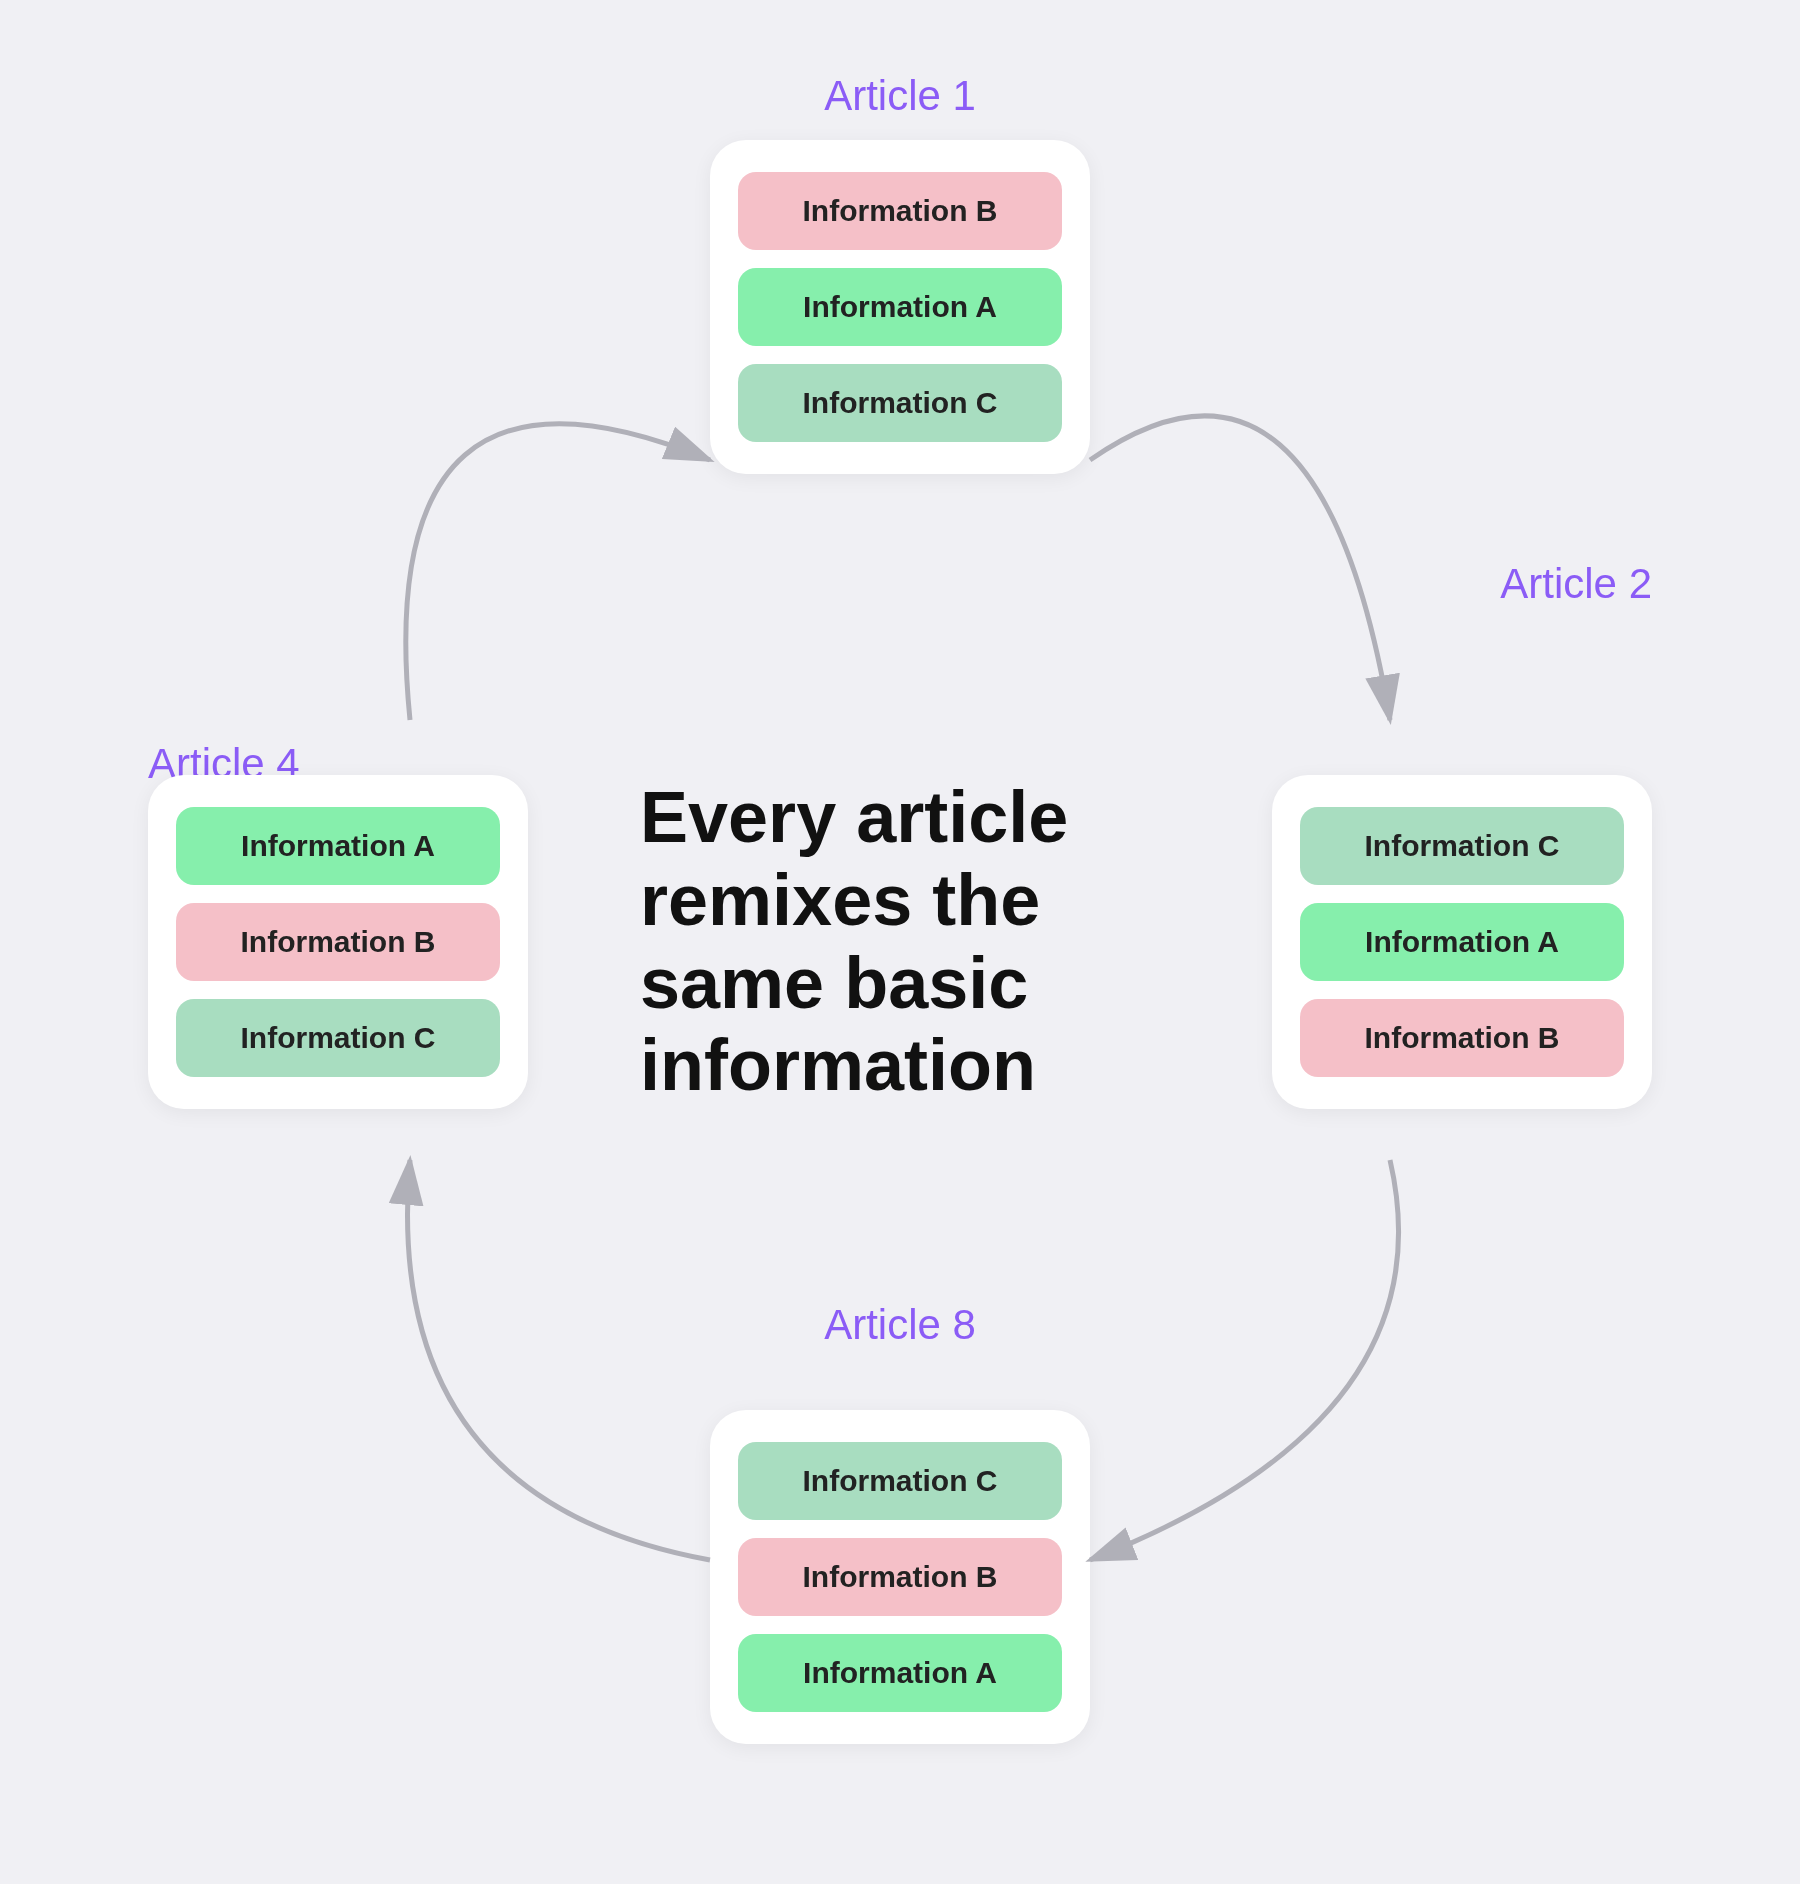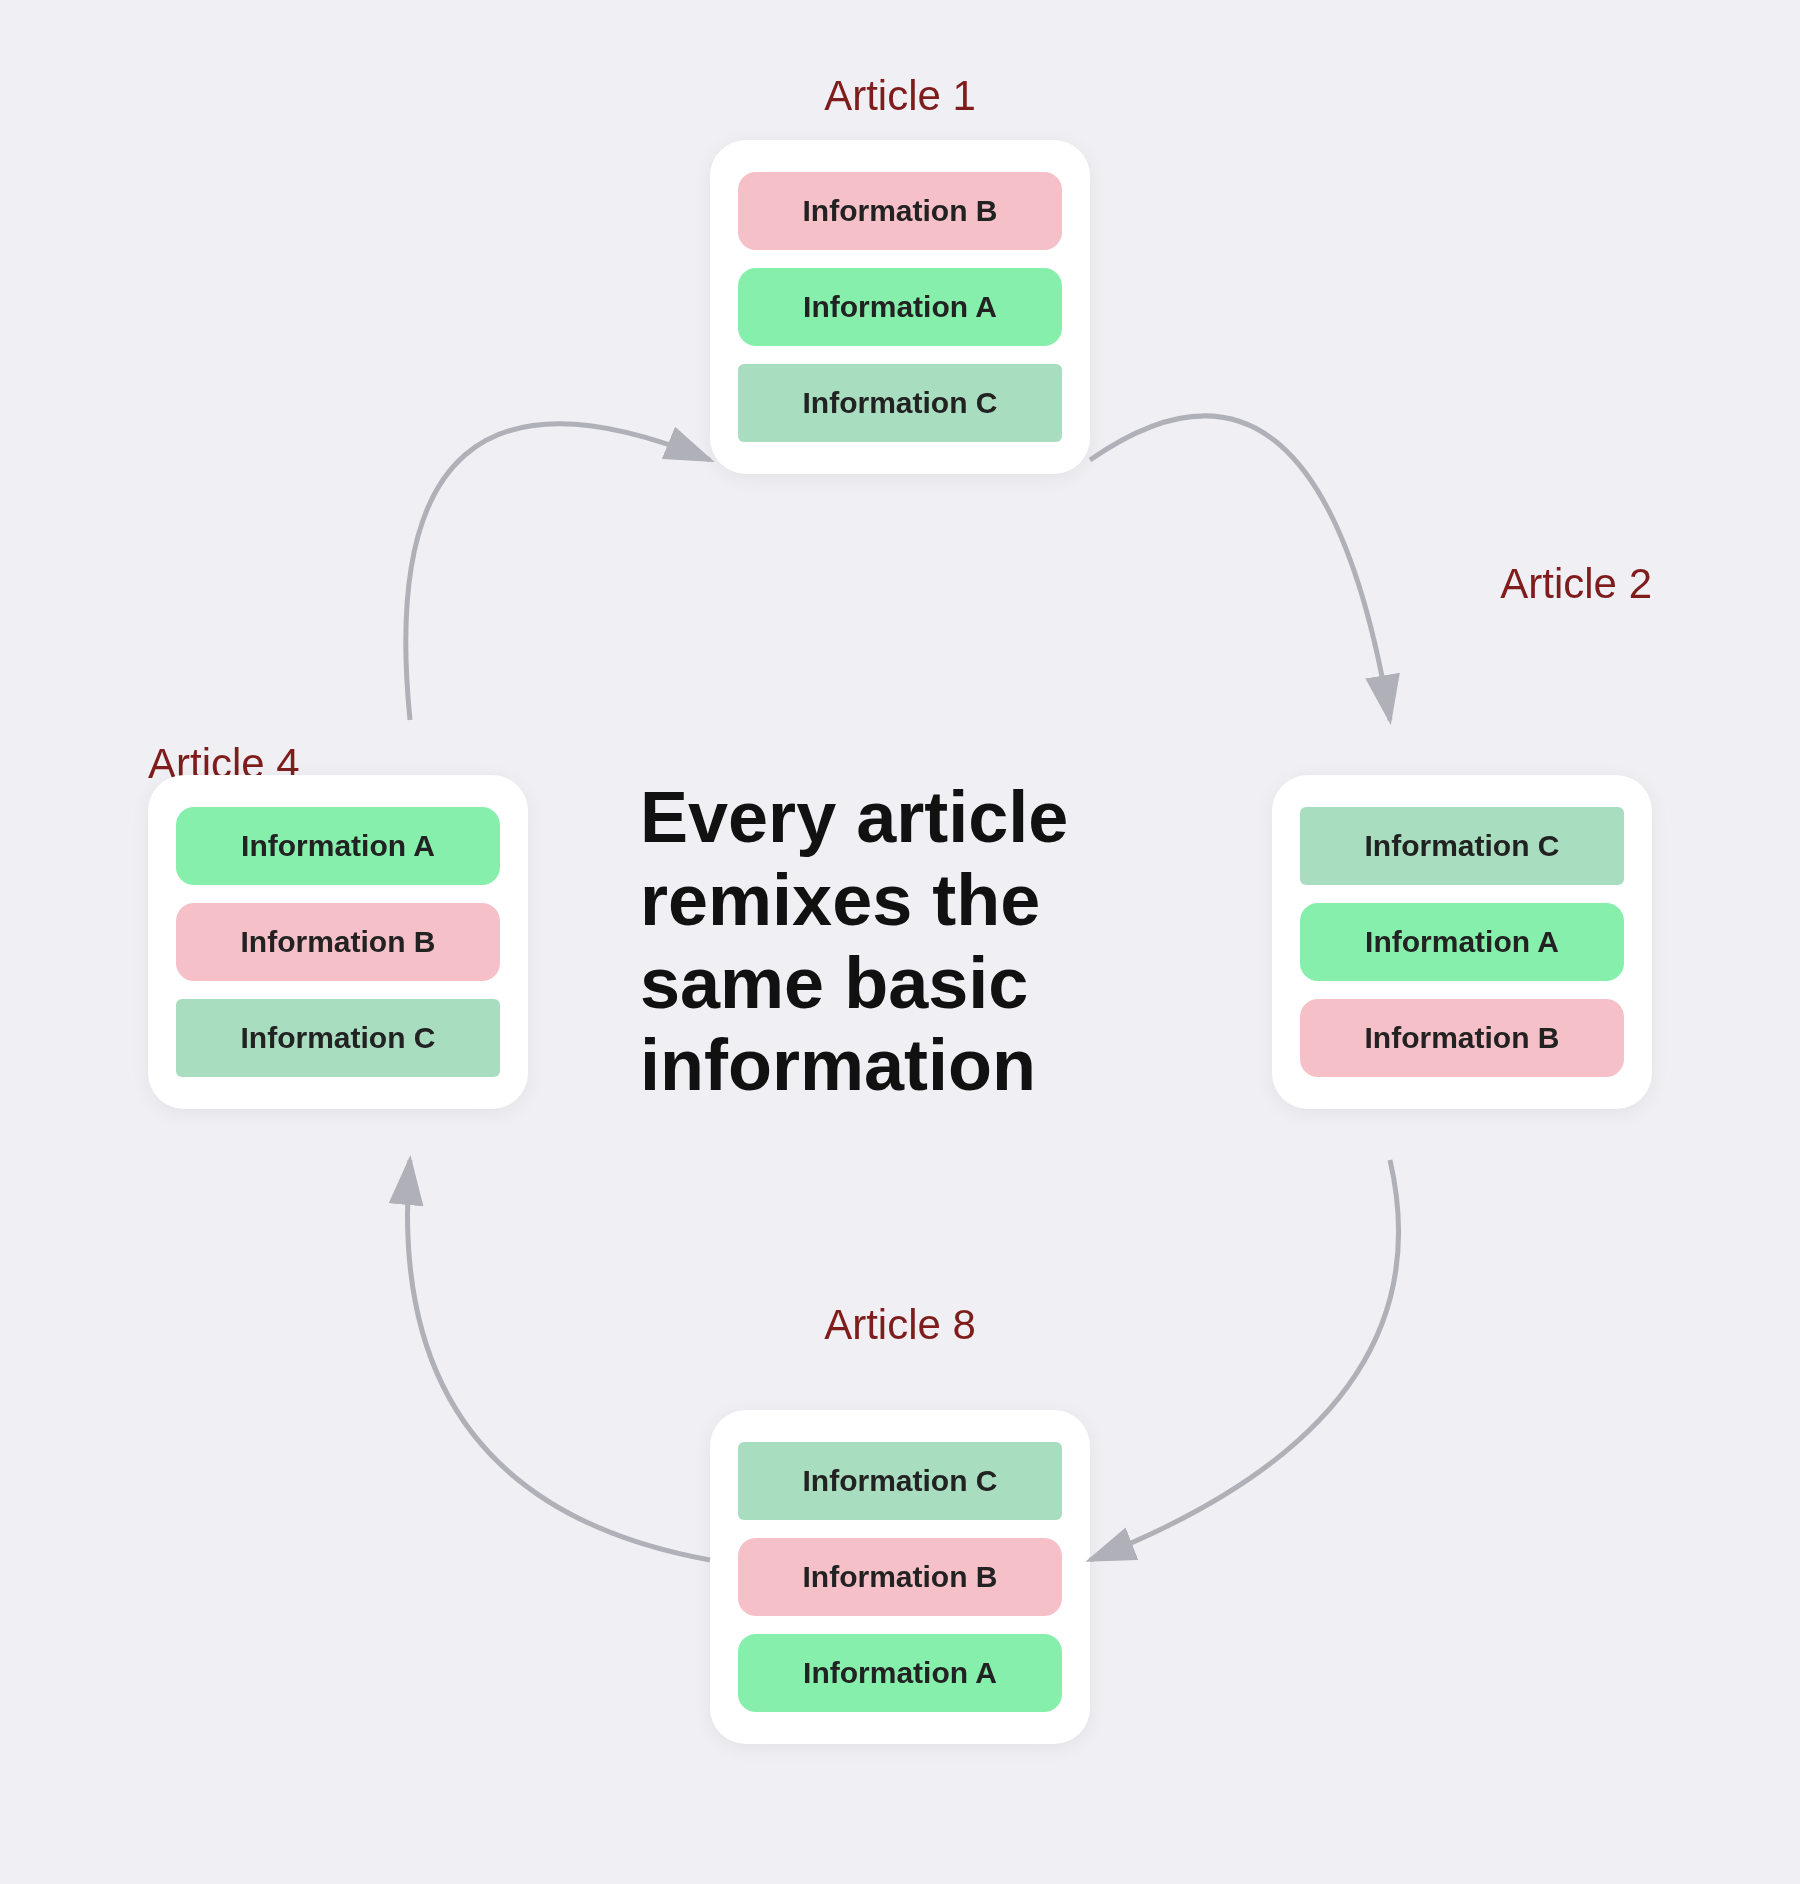--- a/index.html
+++ b/index.html
@@ -46,37 +46,37 @@
       flex-direction: column;
       gap: 18px;
       width: 380px;
       box-shadow: 0 4px 20px rgba(0,0,0,0.06);
     }
 
     .article-label {
       position: absolute;
       font-size: 42px;
       font-weight: 400;
-      color: #7f1d1d;
+      color: #8b5cf6;
       white-space: nowrap;
     }
 
     
     .info-pill {
       border-radius: 18px;
       padding: 22px 40px;
       font-size: 30px;
       font-weight: 700;
       text-align: center;
       color: #222;
     }
 
     .pill-pink   { background: #f5c0c8; }
     .pill-blue   { background: #86efac; }
-    .pill-green  { background: #a8ddc0; border-radius: 6px; }
+    .pill-green  { background: #a8ddc0; }
 
     
     .article1-box {
       top: 140px;
       left: 50%;
       transform: translateX(-50%);
     }
     .article1-label {
       top: 72px;
       left: 50%;

